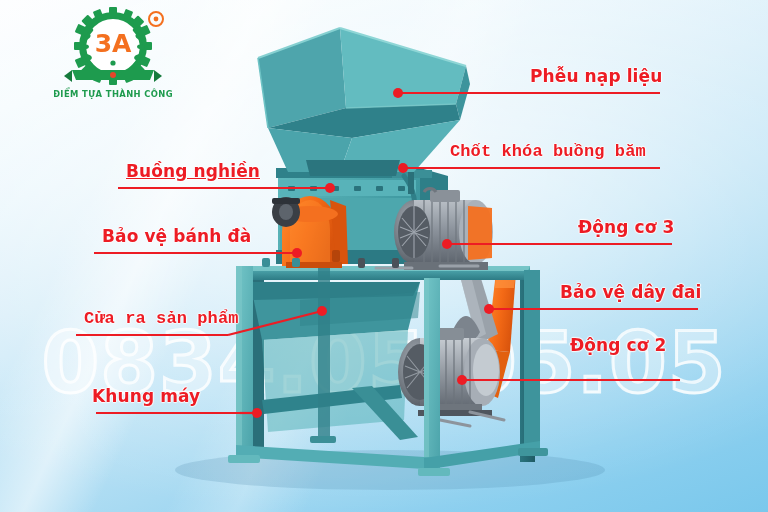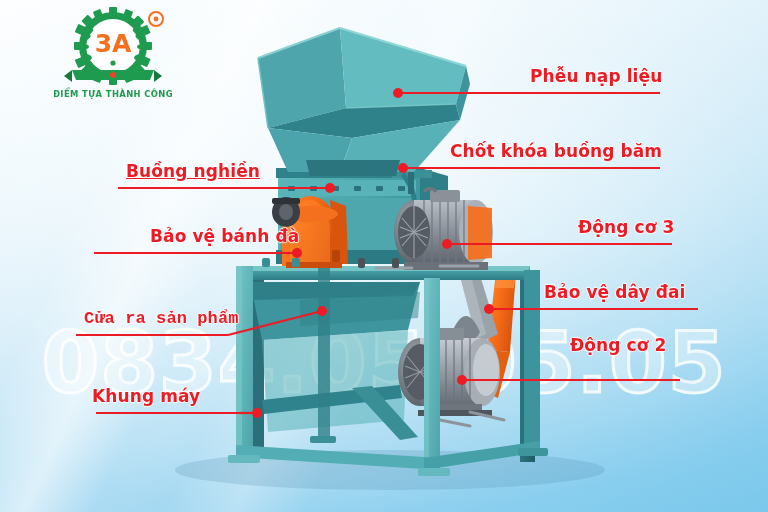--- a/index.html
+++ b/index.html
@@ -425,23 +425,23 @@
       <line x1="76" y1="335" x2="228" y2="335" stroke="#ed1c24" stroke-width="2.2"></line>
       <polyline points="228,335 322,311" stroke="#ed1c24" stroke-width="2.2" fill="none"></polyline>
       <circle cx="322" cy="311" r="5" fill="#ed1c24"></circle>
       <line x1="96" y1="413" x2="240" y2="413" stroke="#ed1c24" stroke-width="2.2"></line>
       <polyline points="240,413 257,413" stroke="#ed1c24" stroke-width="2.2" fill="none"></polyline>
       <circle cx="257" cy="413" r="5" fill="#ed1c24"></circle>
     </svg>
 
   <div id="labels">
       <div class="lbl" style="left: 498px; top: 68px; margin-left: 32px;">Phễu nạp liệu</div>
-      <div class="lbl" style="left: 450px; top: 143px;">Chốt khóa buồng băm</div>
+      <div class="lbl" style="left: 450px; top: 143px; font-family: Liberation Mono, monospace;">Chốt khóa buồng băm</div>
       <div class="lbl" style="left: 578px; top: 219px;">Động cơ 3</div>
-      <div class="lbl" style="left: 544px; top: 284px;">Bảo vệ dây đai</div>
+      <div class="lbl" style="left: 560px; top: 284px;">Bảo vệ dây đai</div>
       <div class="lbl" style="left: 570px; top: 337px;">Động cơ 2</div>
       <div class="lbl" style="left: 126px; top: 163px; text-decoration: underline;">Buồng nghiền</div>
-      <div class="lbl" style="left: 102px; top: 228px; margin-left: 48px;">Bảo vệ bánh đà</div>
+      <div class="lbl" style="left: 102px; top: 228px;">Bảo vệ bánh đà</div>
       <div class="lbl" style="left: 84px; top: 310px; font-family: Liberation Mono, monospace;">Cửa ra sản phẩm</div>
       <div class="lbl" style="left: 92px; top: 388px;">Khung máy</div>
     </div>
 
 </div>
 
 </body></html>

